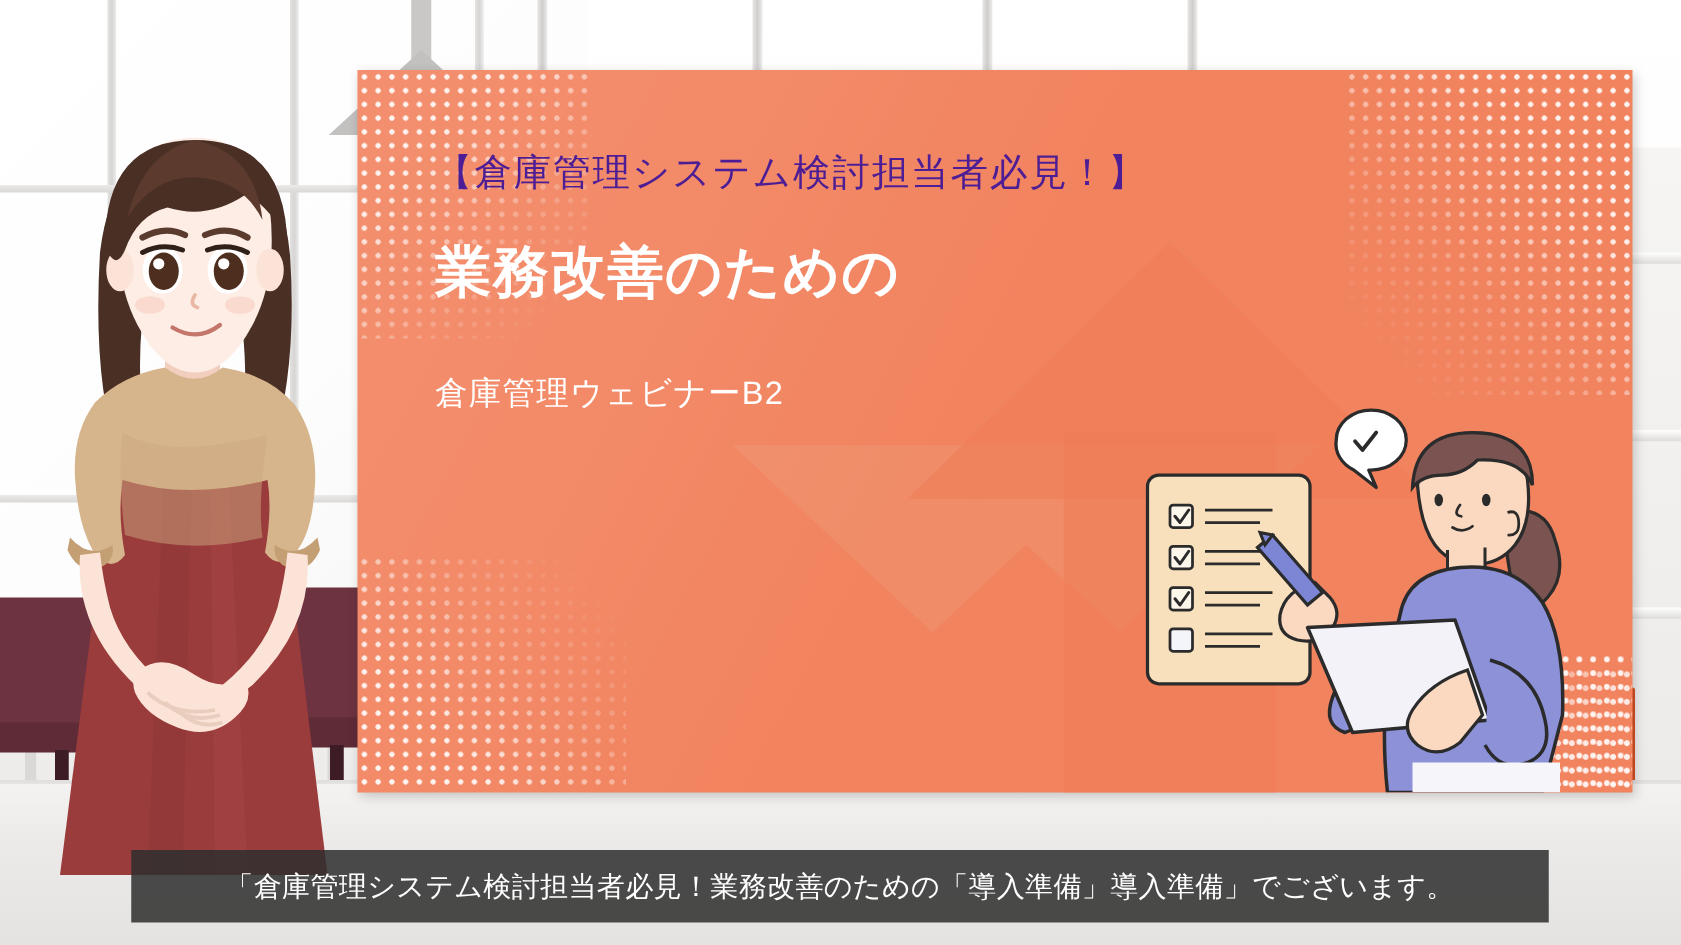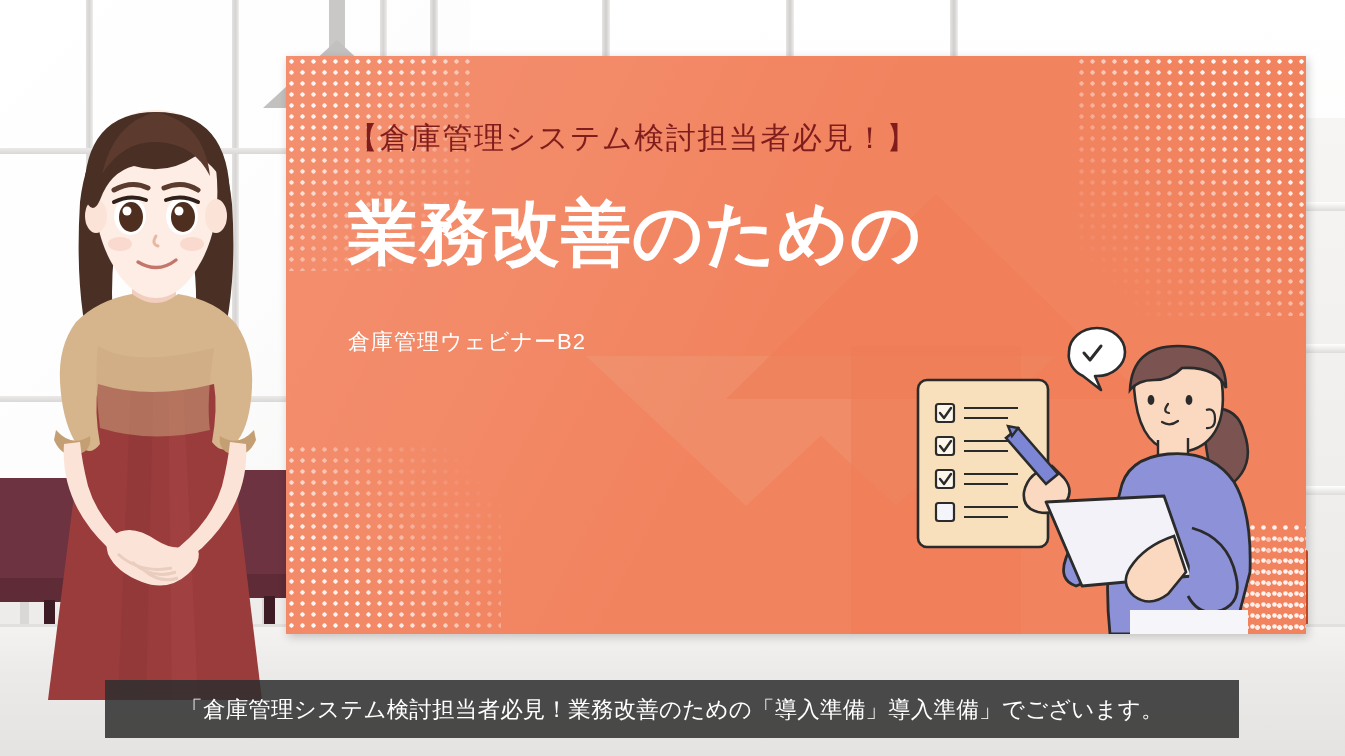--- a/index.html
+++ b/index.html
@@ -201,30 +201,30 @@
     right:0; bottom:0; width:120px; height:100px;
     background-image:radial-gradient(circle at center, rgba(255,255,255,.95) 2.1px, rgba(255,255,255,0) 2.6px);
     background-size:11px 11px;
     -webkit-mask-image:linear-gradient(313deg, rgba(0,0,0,1) 0%, rgba(0,0,0,.85) 40%, rgba(0,0,0,0) 92%);
             mask-image:linear-gradient(313deg, rgba(0,0,0,1) 0%, rgba(0,0,0,.85) 40%, rgba(0,0,0,0) 92%);
   }
 
   
   .slide-text { position:absolute; left:62px; top:62px; width:720px; z-index:5; }
   .eyebrow {
-    color:#7f1d1d; font-size:30px; letter-spacing:1.5px;
+    color:#4c1d95; font-size:30px; letter-spacing:1.5px;
     font-weight:400; white-space:nowrap;
   }
   .headline {
-    color:#ffffff; font-weight:700; font-size:70px;
+    color:#ffffff; font-weight:700; font-size:45px;
     line-height:1.20; letter-spacing:1px; margin-top:32px;
   }
   .headline .ln { display:block; white-space:nowrap; }
   .subline {
-    color:#ffffff; font-size:22px; letter-spacing:1px;
+    color:#ffffff; font-size:26px; letter-spacing:1px;
     margin-top:52px; white-space:nowrap;
   }
 
   
   #illus { position:absolute; right:0; bottom:0; width:400px; height:310px; z-index:6; }
 
   
   #avatar { position:absolute; left:14px; top:84px; width:282px; height:622px; z-index:8; }
 
   

